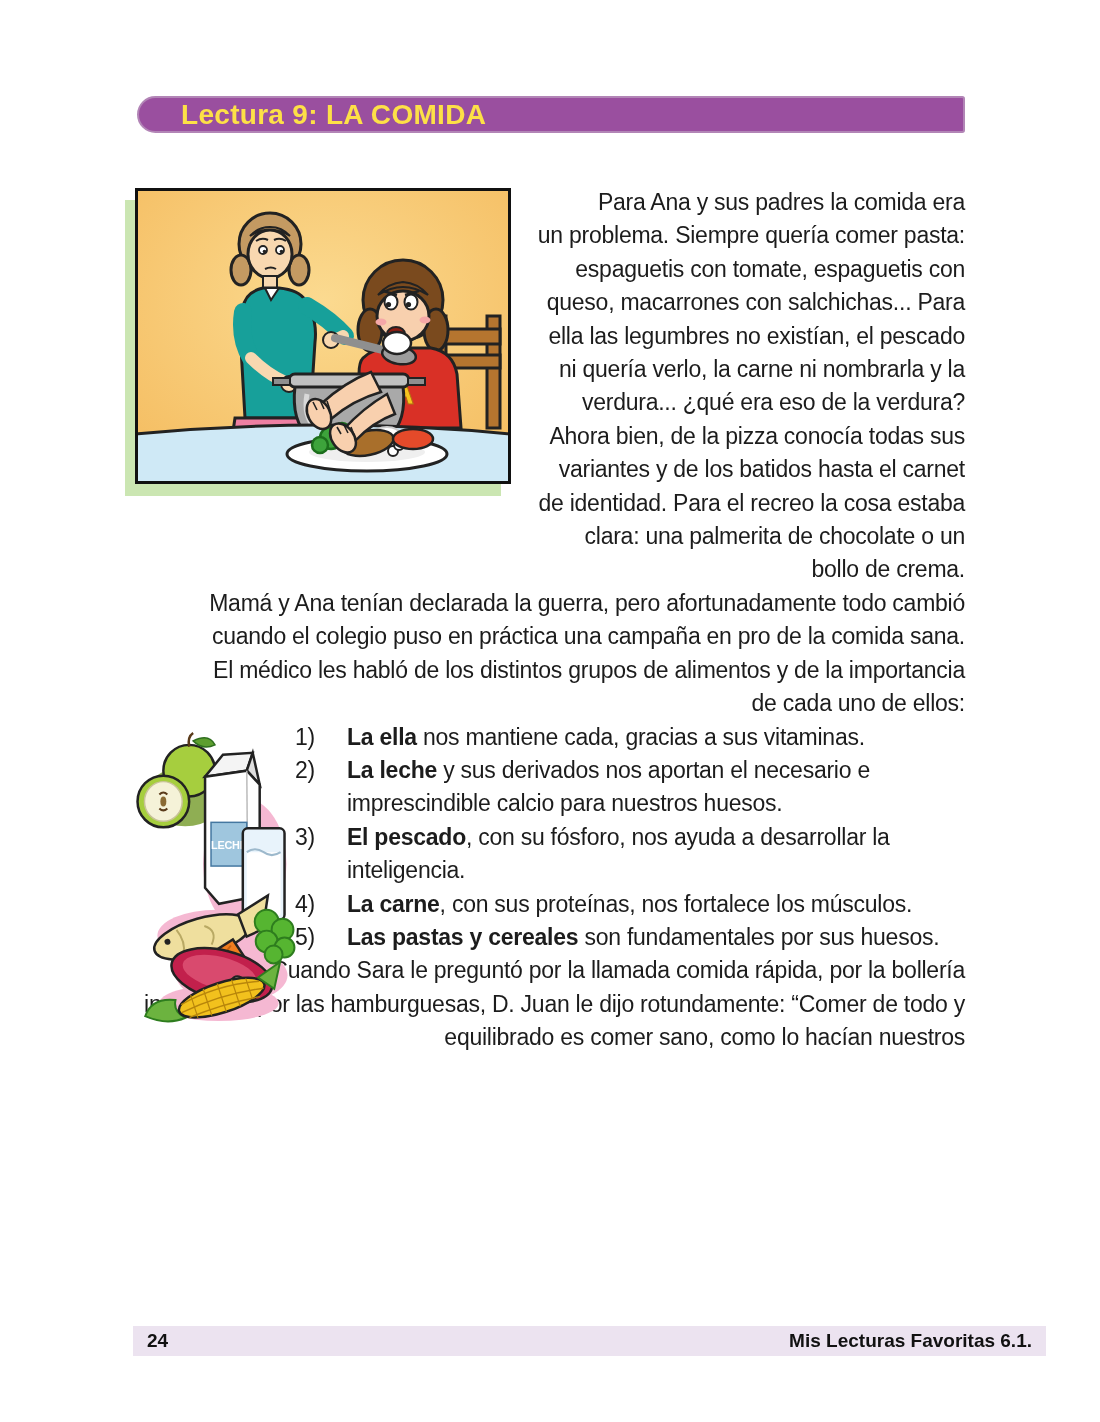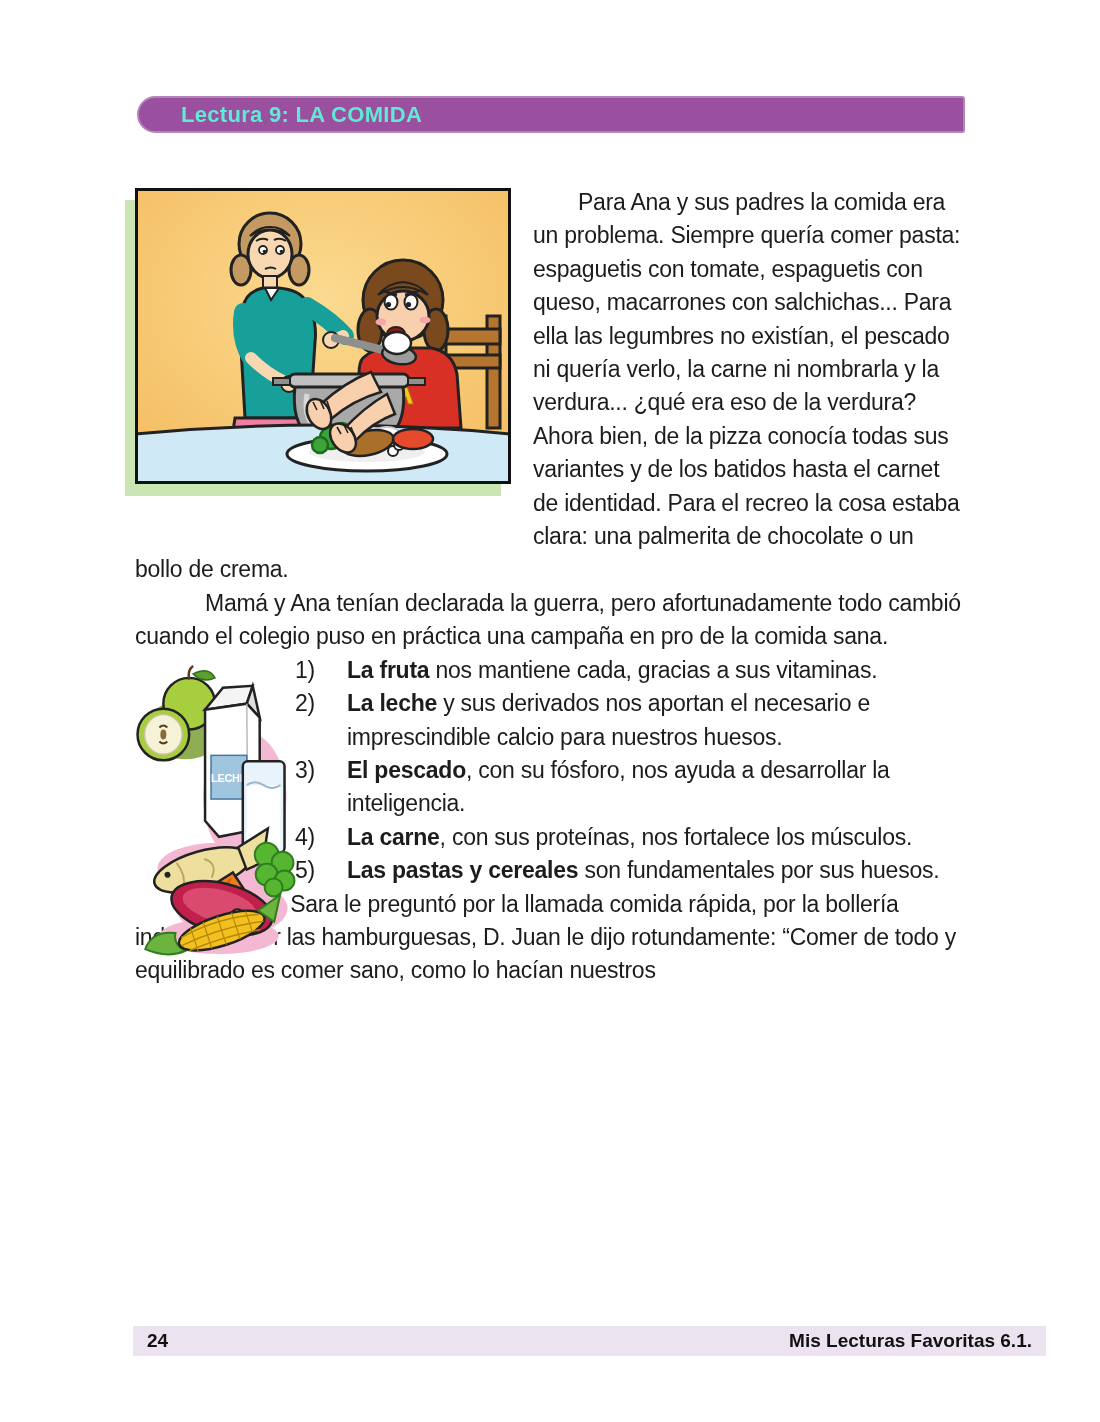--- a/index.html
+++ b/index.html
@@ -8,28 +8,28 @@
     font-family:"Liberation Sans","DejaVu Sans",sans-serif;color:#1c1c1c;
   }
   
   .header-bar{
     position:absolute;left:137px;top:96px;width:828px;height:37px;
     background:#9a4f9f;border:2px solid #b285b6;box-sizing:border-box;
     border-radius:20px 3px 3px 20px;
     display:flex;align-items:center;
   }
   .header-bar .title{
-    color:#5eead4;font-size:22px;font-weight:bold;letter-spacing:.3px;padding-left:42px;
+    color:#fde047;font-size:28px;font-weight:bold;letter-spacing:.3px;padding-left:42px;
   }
   
   .content{
     position:absolute;left:135px;top:186px;width:830px;
     font-size:23px;line-height:33.4px;letter-spacing:-0.25px;
   }
-  .content p{margin:0;text-indent:70px;text-align:left;}
+  .content p{margin:0;text-indent:70px;text-align:right;}
   .content p.first{text-indent:45px;}
   
   .illus-meal{
     float:left;width:388px;height:308px;margin:2px 20px 26px -10px;position:relative;
   }
   .illus-meal .shadow{
     position:absolute;left:0;top:12px;width:376px;height:296px;background:#cbe6b2;
   }
   .illus-meal svg{position:absolute;left:10px;top:0;}
   
@@ -162,20 +162,21 @@
           <ellipse cx="208" cy="250" rx="11" ry="16" fill="#f8d0ae" stroke="#222" stroke-width="2.5" transform="rotate(-36 208 250)"></ellipse>
           <path d="M178 214 L182 222 M185 212 L189 221 M192 213 L195 222" stroke="#222" stroke-width="1.6" fill="none"></path>
           <path d="M202 239 L206 246 M209 237 L213 245 M216 239 L219 247" stroke="#222" stroke-width="1.6" fill="none"></path>
         </g>
         <rect x="1.5" y="1.5" width="373" height="293" fill="none" stroke="#111" stroke-width="3"></rect>
       </svg>
     </div>
 
     <p class="first">Para Ana y sus padres la comida era un problema. Siempre quería comer pasta: espaguetis con tomate, espaguetis con queso, macarrones con salchichas... Para ella las legumbres no existían, el pescado ni quería verlo, la carne ni nombrarla y la verdura... ¿qué era eso de la verdura? Ahora bien, de la pizza conocía todas sus variantes y de los batidos hasta el carnet de identidad. Para el recreo la cosa estaba clara: una palmerita de chocolate o un bollo de crema.</p>
     <p>Mamá y Ana tenían declarada la guerra, pero afortunadamente todo cambió cuando el colegio puso en práctica una campaña en pro de la comida sana.</p>
+    <p>El médico les habló de los distintos grupos de alimentos y de la importancia de cada uno de ellos:</p>
 
     <div class="list-block">
       <div class="illus-food">
         <svg viewBox="0 0 175 300" width="175" height="298">
 
           <g>
             <ellipse cx="58" cy="72" rx="40" ry="30" fill="#8fae53"></ellipse>
             <ellipse cx="118" cy="140" rx="42" ry="66" fill="#f5b8d2"></ellipse>
             <ellipse cx="90" cy="212" rx="60" ry="26" fill="#f5b8d2"></ellipse>
             <ellipse cx="105" cy="252" rx="56" ry="28" fill="#f5b8d2"></ellipse>
@@ -239,21 +240,21 @@
             <ellipse cx="95" cy="276" rx="45" ry="15" fill="#f2c11d" stroke="#222" stroke-width="2.5"></ellipse>
             <path d="M54 270 Q95 262 136 272 M52 278 Q95 272 138 280 M58 285 Q95 282 132 287" stroke="#b8860b" stroke-width="1.4" fill="none"></path>
             <path d="M66 264 L66 288 M80 262 L80 290 M95 261 L95 291 M110 262 L110 290 M124 265 L124 287" stroke="#b8860b" stroke-width="1.2" fill="none"></path>
             <polygon points="136,268 162,260 148,284" fill="#6cb33f" stroke="#2e7d1e" stroke-width="2"></polygon>
           </g>
         </svg>
       </div>
       <ol>
         <li>
           <span class="num">1)</span>
-          <span class="li-body"><b>La fruta</b><span> nos mantiene cada, gracias a sus vitaminas.</span></span>
+          <span class="li-body"><b>La ella</b><span> nos mantiene cada, gracias a sus vitaminas.</span></span>
         </li>
         <li>
           <span class="num">2)</span>
           <span class="li-body"><b>La leche</b><span> y sus derivados nos aportan el necesario e imprescindible calcio para nuestros huesos.</span></span>
         </li>
         <li>
           <span class="num">3)</span>
           <span class="li-body"><b>El pescado</b><span>, con su fósforo, nos ayuda a desarrollar la inteligencia.</span></span>
         </li>
         <li>

